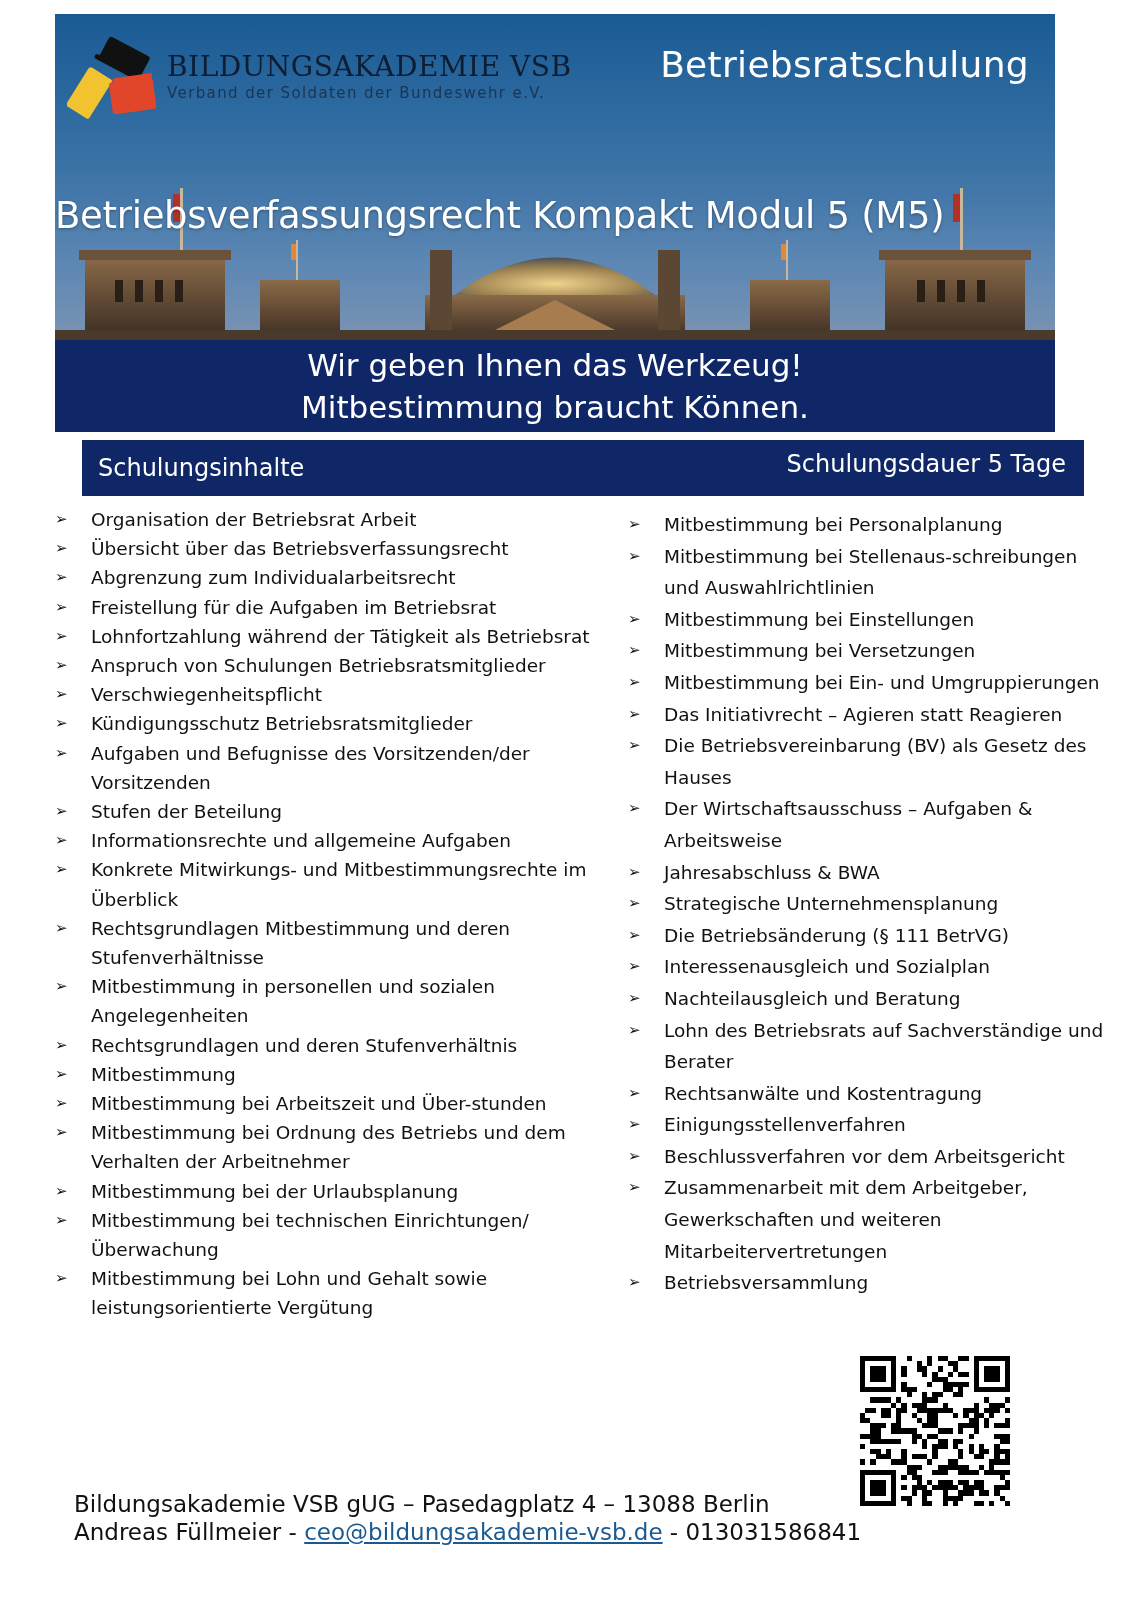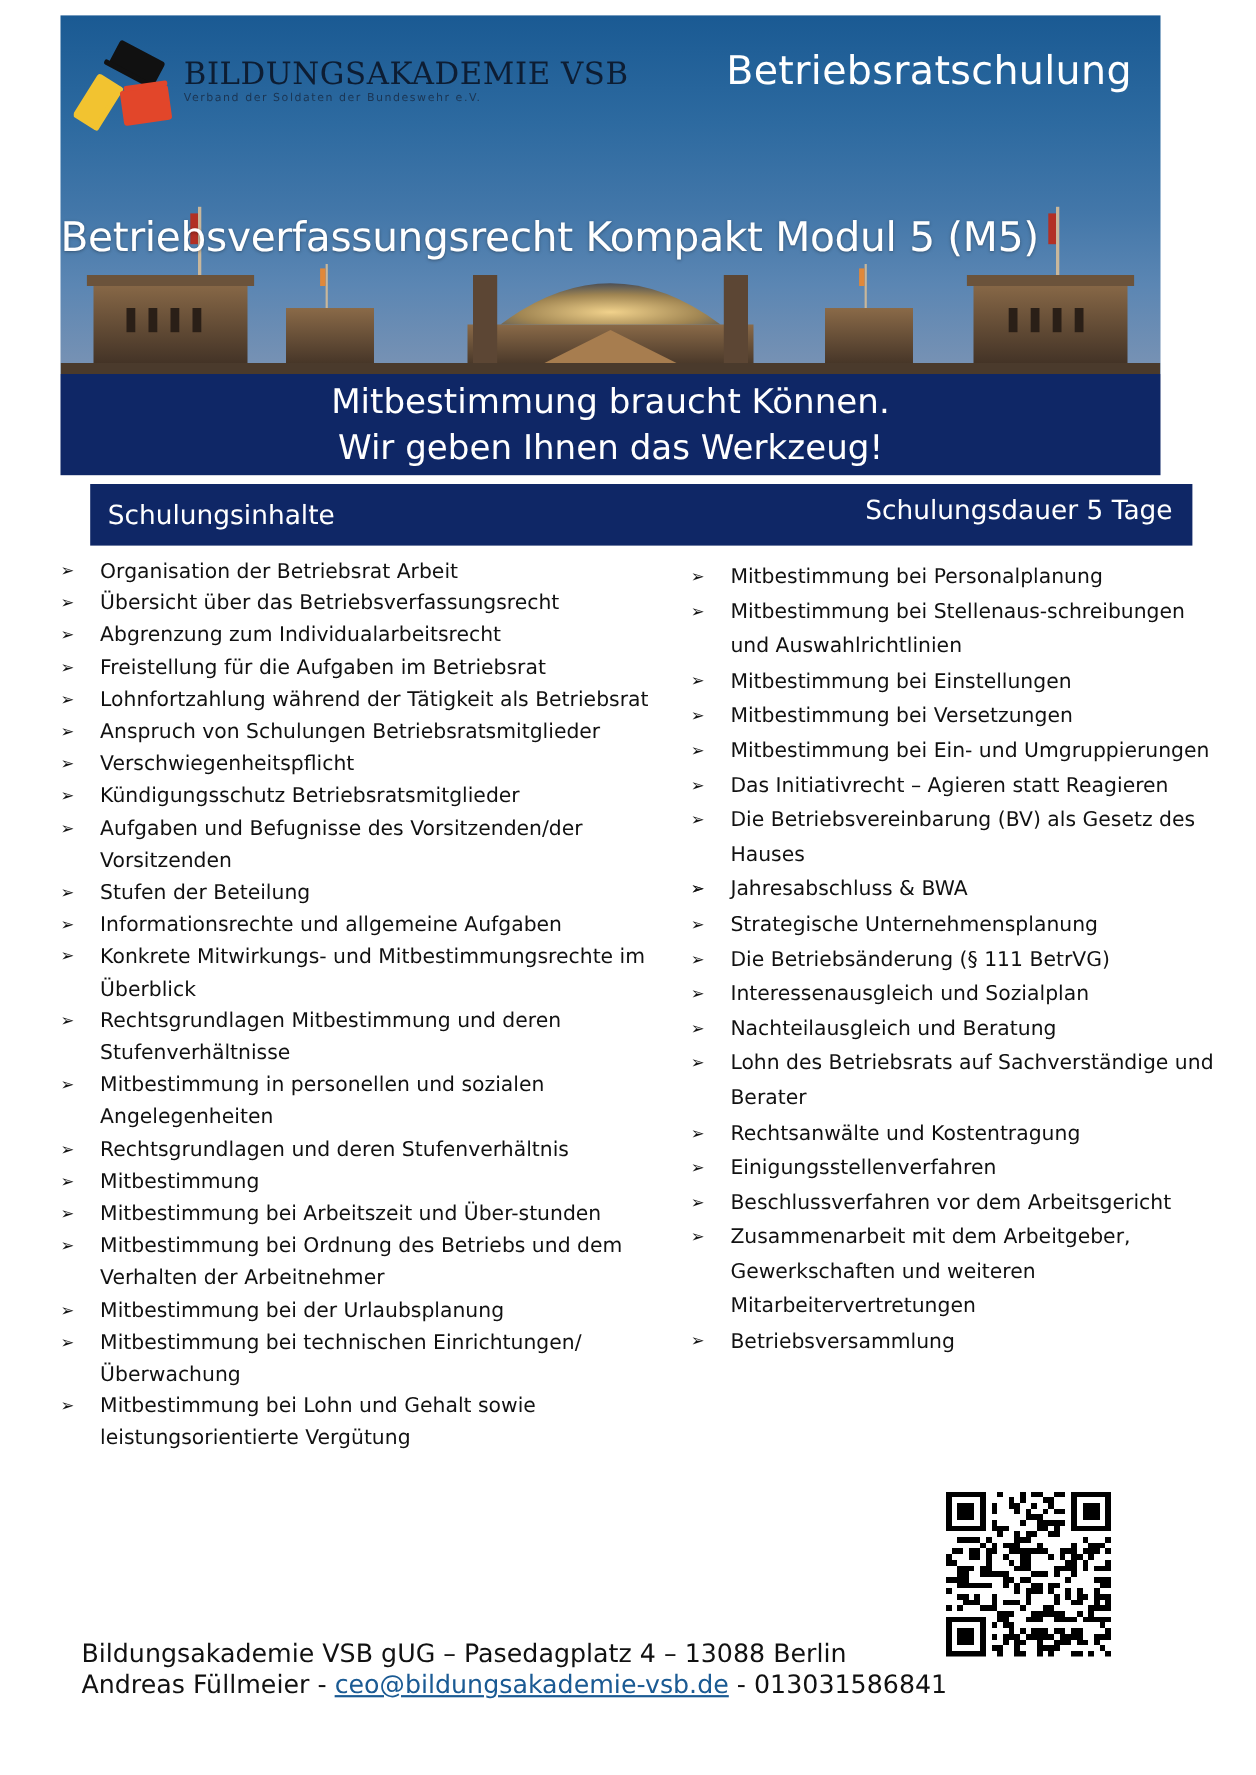--- a/index.html
+++ b/index.html
@@ -13,21 +13,21 @@
     overflow: hidden;
   }
   .logo { position: absolute; left: 12px; top: 22px; width: 92px; height: 88px; }
   .brand-name {
     position: absolute; left: 112px; top: 36px;
     font-family: "DejaVu Serif", serif; font-size: 28px; letter-spacing: 0.5px;
     color: #0d1d33; white-space: nowrap;
   }
   .brand-sub {
     position: absolute; left: 112px; top: 70px;
-    font-family: "DejaVu Sans", sans-serif; font-size: 10px; letter-spacing: 1.4px;
+    font-family: "DejaVu Sans", sans-serif; font-size: 15px; letter-spacing: 1.4px;
     color: #1b3553; white-space: nowrap;
   }
   .hero-kicker {
     position: absolute; right: 26px; top: 30px;
     font-size: 36px; color: #ffffff; white-space: nowrap; letter-spacing: 0.3px;
   }
   .hero-title {
     position: absolute; left: 0; right: 0; top: 180px; text-align: left;
     font-size: 37px; color: #ffffff; white-space: nowrap; letter-spacing: -0.3px;
     text-shadow: 0 1px 3px rgba(0,0,0,0.35);
@@ -130,22 +130,22 @@
       <rect x="48" y="40" width="40" height="5" rx="2" fill="#e2462a"></rect>
     </g>
   </svg>
   <div class="brand-name">BILDUNGSAKADEMIE VSB</div>
   <div class="brand-sub">Verband der Soldaten der Bundeswehr e.V.</div>
   <div class="hero-kicker">Betriebsratschulung</div>
   <div class="hero-title">Betriebsverfassungsrecht Kompakt Modul 5 (M5)</div>
 </div>
 
 <div class="slogan">
+  <div>Wir geben Ihnen das Werkzeug!</div>
   <div>Mitbestimmung braucht Können.</div>
-  <div>Wir geben Ihnen das Werkzeug!</div>
 </div>
 
 <div class="section-bar">
   <div class="left">Schulungsinhalte</div>
   <div class="right">Schulungsdauer 5 Tage</div>
 </div>
 
 <ul class="list list-left" id="list-left">
     <li><span class="bullet">➢</span><span>Organisation der Betriebsrat Arbeit</span></li>
     <li><span class="bullet">➢</span><span>Übersicht über das Betriebsverfassungsrecht</span></li>
@@ -171,21 +171,21 @@
   </ul>
 
 <ul class="list list-right" id="list-right">
     <li><span class="bullet">➢</span><span>Mitbestimmung bei Personalplanung</span></li>
     <li><span class="bullet">➢</span><span>Mitbestimmung bei Stellenaus-schreibungen und Auswahlrichtlinien</span></li>
     <li><span class="bullet">➢</span><span>Mitbestimmung bei Einstellungen</span></li>
     <li><span class="bullet">➢</span><span>Mitbestimmung bei Versetzungen</span></li>
     <li><span class="bullet">➢</span><span>Mitbestimmung bei Ein- und Umgruppierungen</span></li>
     <li><span class="bullet">➢</span><span>Das Initiativrecht – Agieren statt Reagieren</span></li>
     <li><span class="bullet">➢</span><span>Die Betriebsvereinbarung (BV) als Gesetz des Hauses</span></li>
-    <li><span class="bullet">➢</span></li>
+    <li><span class="bullet">➢</span><span>Der Wirtschaftsausschuss – Aufgaben &amp; Arbeitsweise</span></li>
     <li><span class="bullet">➢</span><span>Jahresabschluss &amp; BWA</span></li>
     <li><span class="bullet">➢</span><span>Strategische Unternehmensplanung</span></li>
     <li><span class="bullet">➢</span><span>Die Betriebsänderung (§ 111 BetrVG)</span></li>
     <li><span class="bullet">➢</span><span>Interessenausgleich und Sozialplan</span></li>
     <li><span class="bullet">➢</span><span>Nachteilausgleich und Beratung</span></li>
     <li><span class="bullet">➢</span><span>Lohn des Betriebsrats auf Sachverständige und Berater</span></li>
     <li><span class="bullet">➢</span><span>Rechtsanwälte und Kostentragung</span></li>
     <li><span class="bullet">➢</span><span>Einigungsstellenverfahren</span></li>
     <li><span class="bullet">➢</span><span>Beschlussverfahren vor dem Arbeitsgericht</span></li>
     <li><span class="bullet">➢</span><span>Zusammenarbeit mit dem Arbeitgeber, Gewerkschaften und weiteren Mitarbeitervertretungen</span></li>

